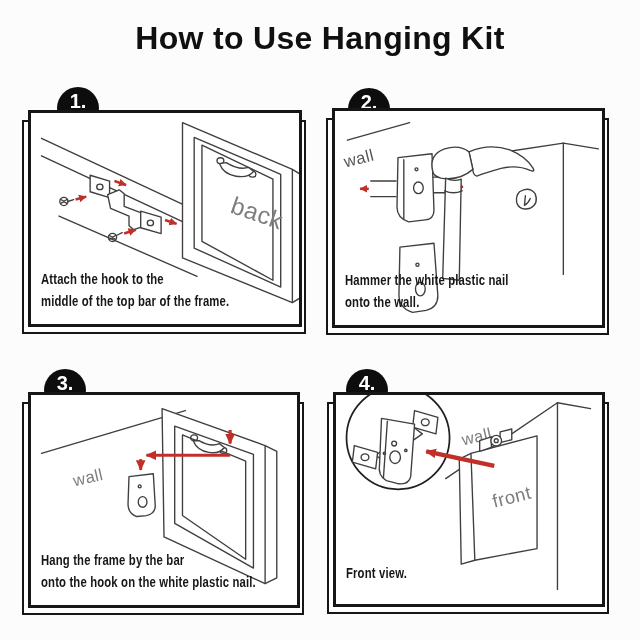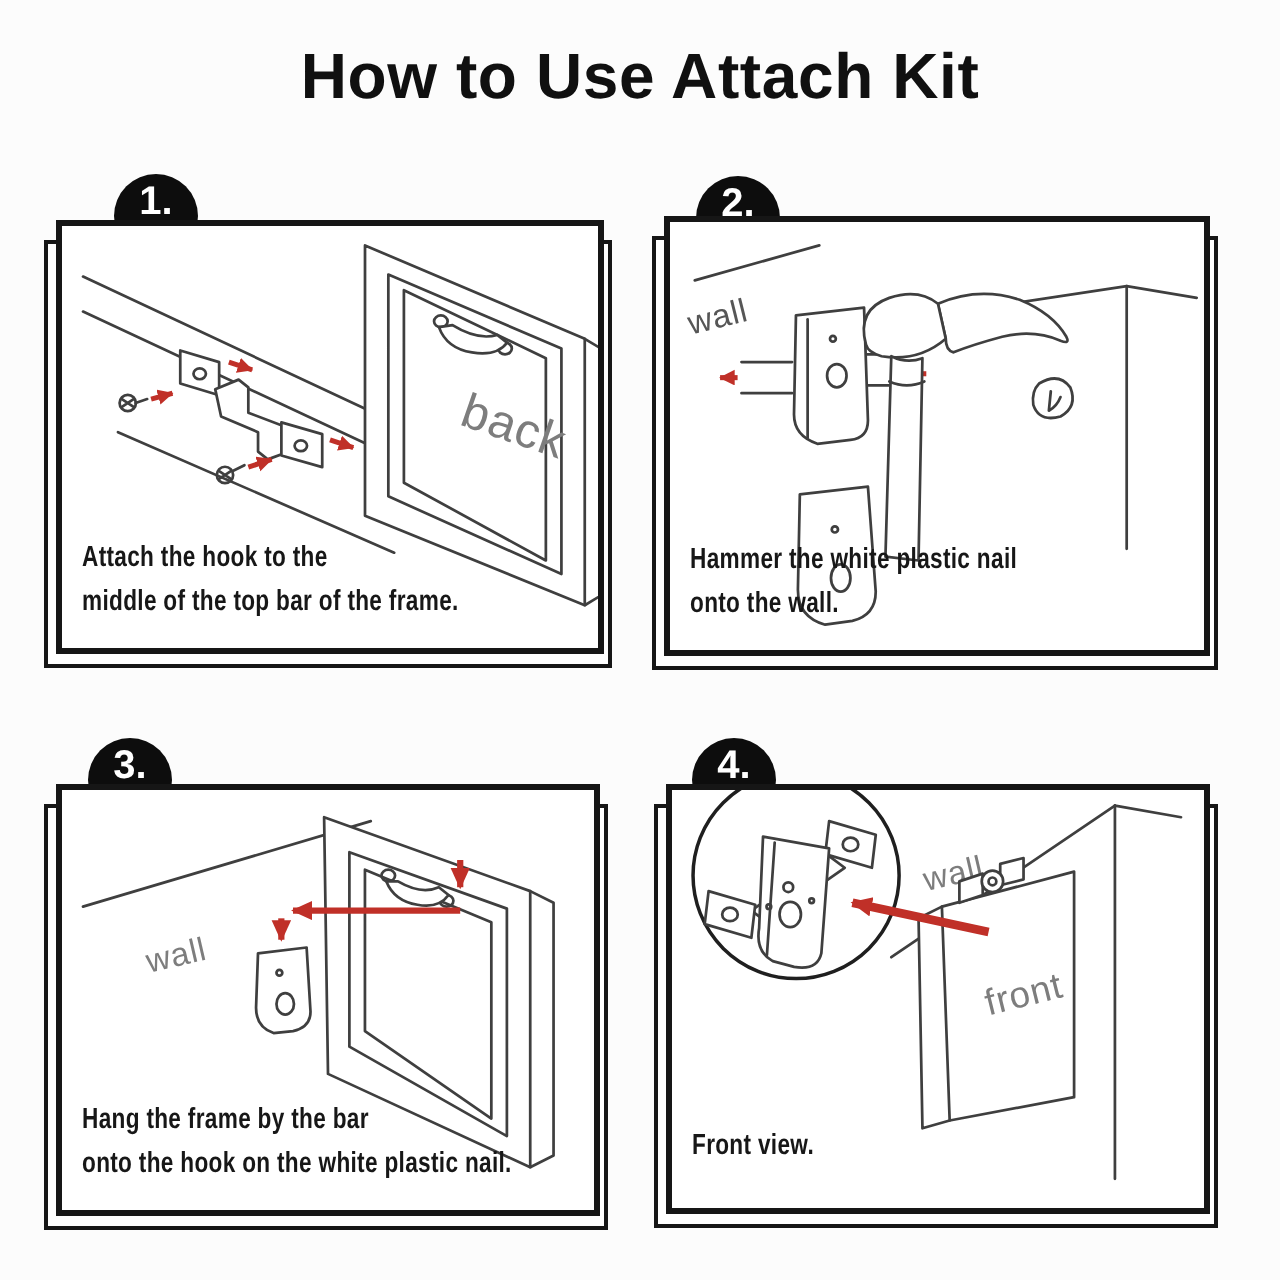--- a/index.html
+++ b/index.html
@@ -61,21 +61,21 @@
   <defs>
     <marker id="mr" markerUnits="userSpaceOnUse" markerWidth="14" markerHeight="12" refX="10" refY="5" orient="auto">
       <polygon points="0,0 11,5 0,10" fill="#c03028"></polygon>
     </marker>
     <marker id="mrs" markerUnits="userSpaceOnUse" markerWidth="10" markerHeight="9" refX="7.5" refY="4" orient="auto">
       <polygon points="0,0 8,4 0,8" fill="#c03028"></polygon>
     </marker>
   </defs>
 </svg>
 
-<div class="title">How to Use Attach Kit</div>
+<div class="title">How to Use Hanging Kit</div>
 
 <div class="panel-wrap" id="p1">
   <div class="panel-shadow"></div>
   <div class="badge">
     <span>1.</span>
   </div>
   <div class="panel">
     <svg viewBox="0 0 274 217">
       <g class="ln">
         <path d="M10 26 L168 100"></path>

